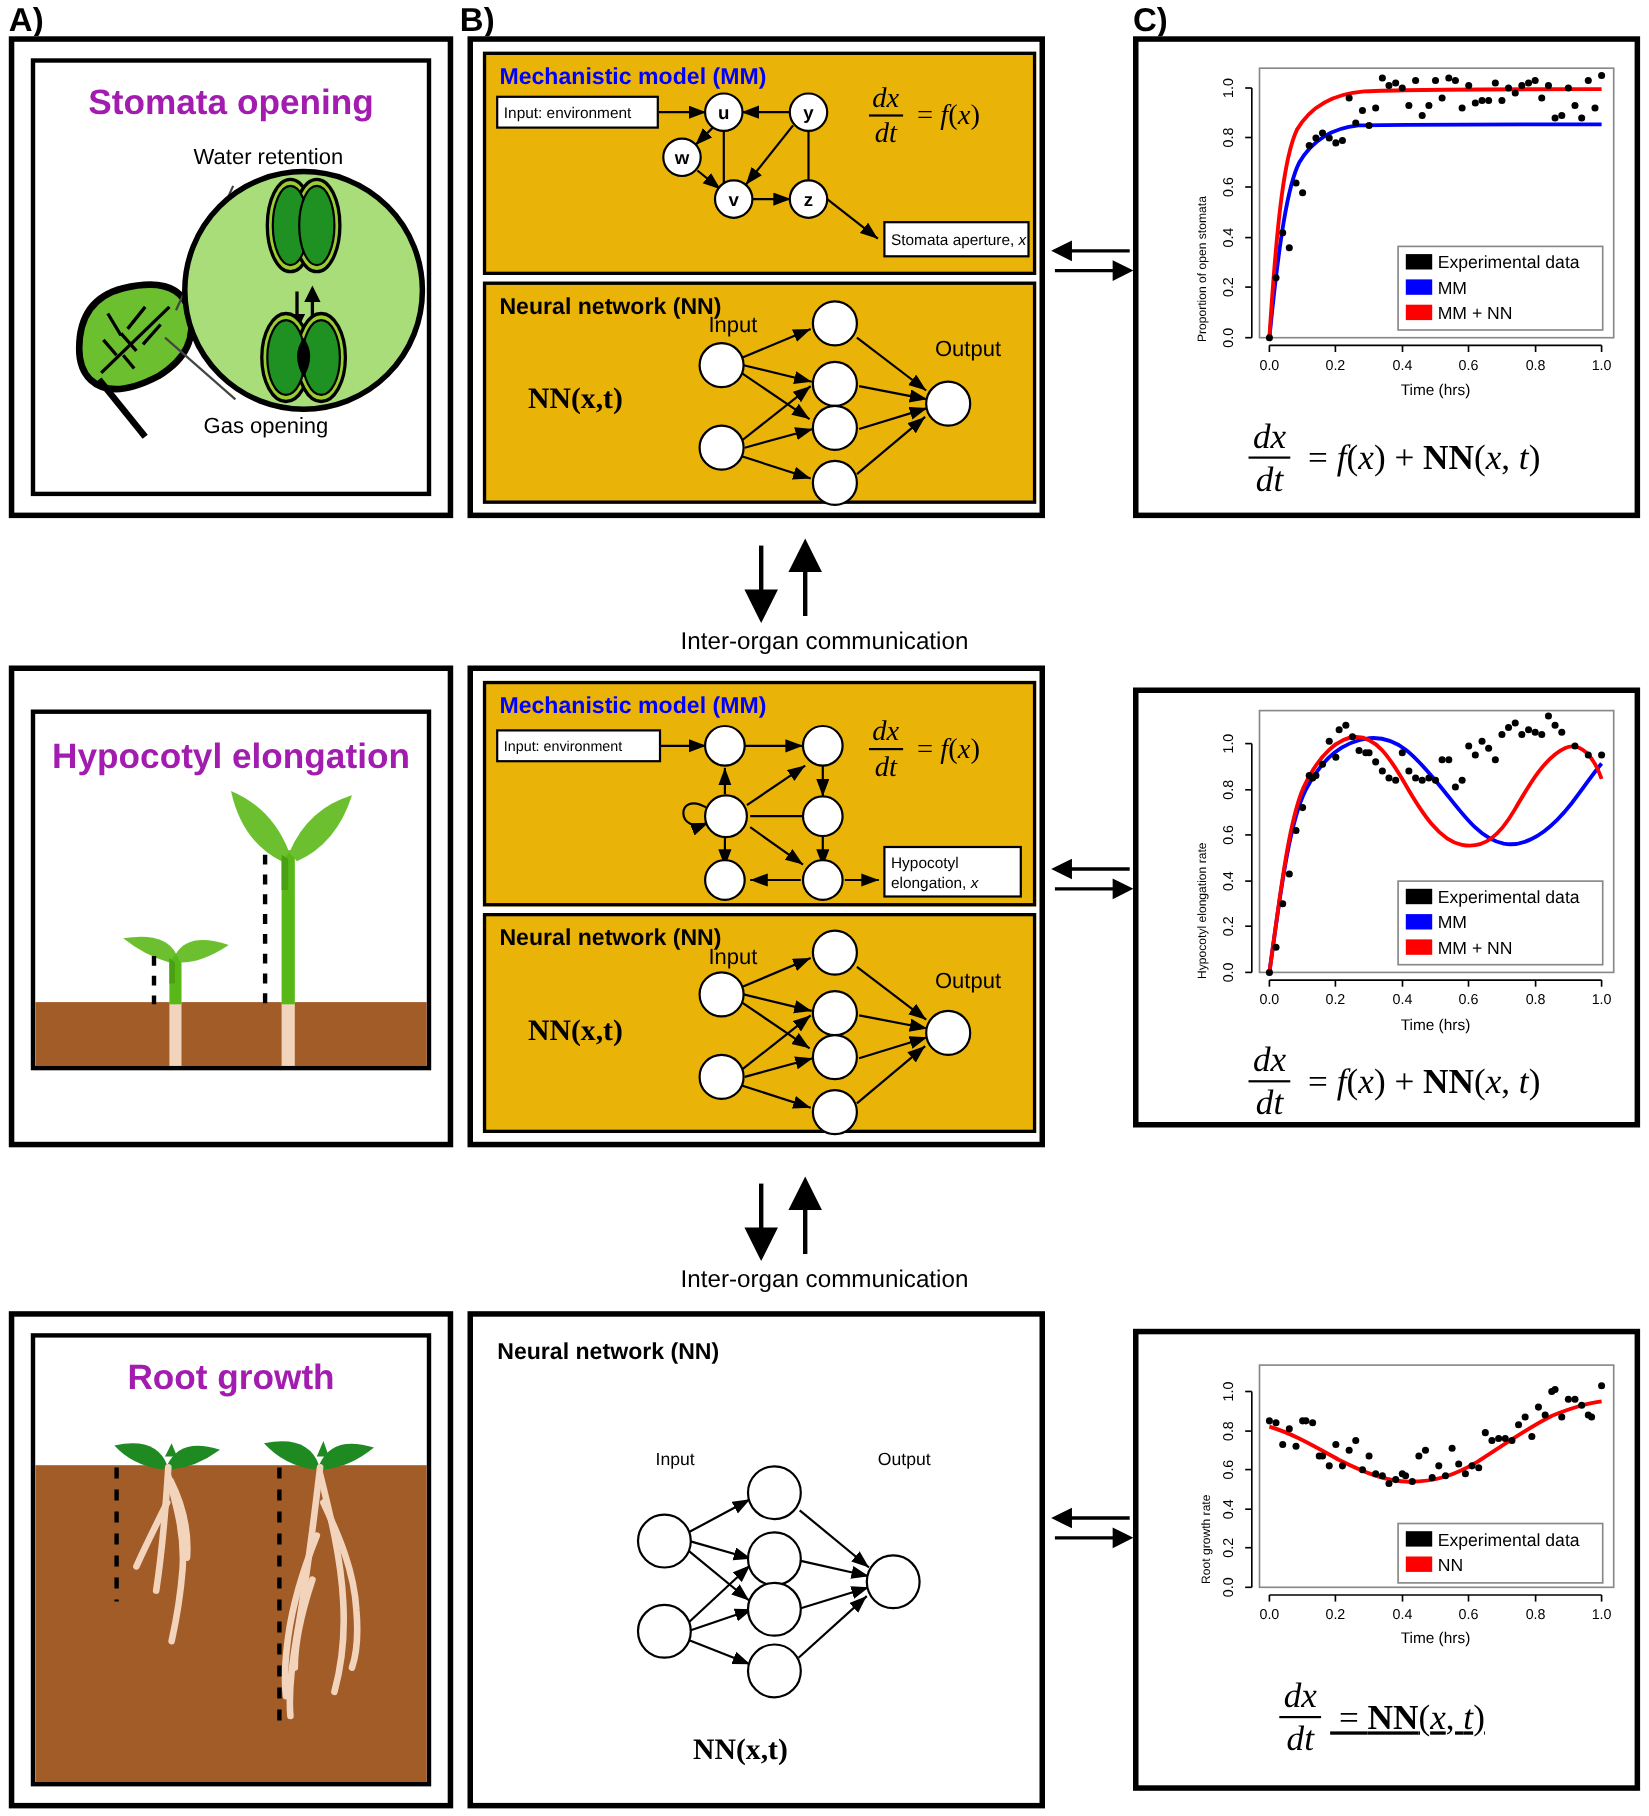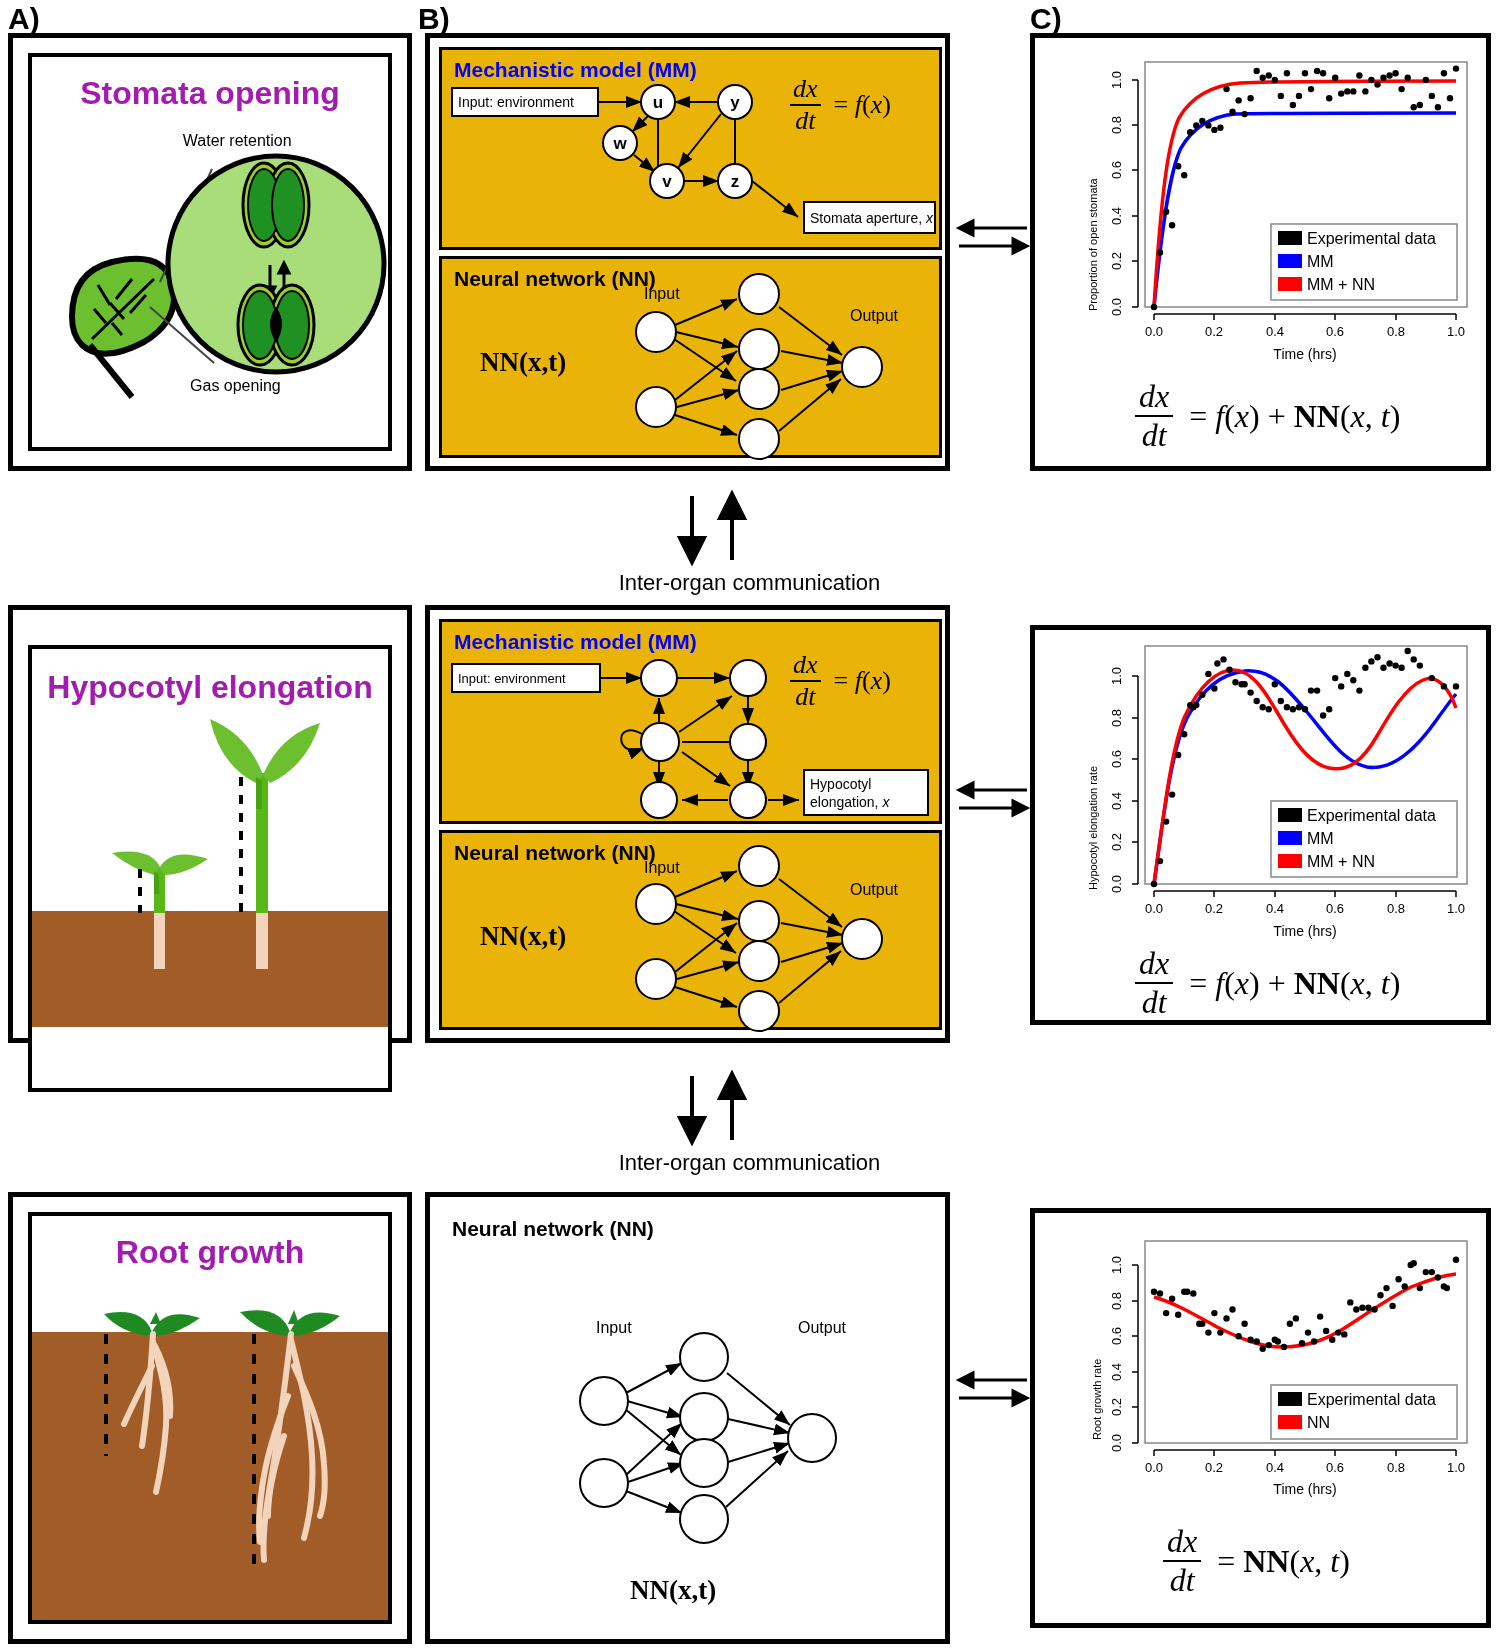--- a/index.html
+++ b/index.html
@@ -6,21 +6,21 @@
   body{width:1499px;height:1651px;font-family:"Liberation Sans",sans-serif;position:relative;overflow:hidden;}
   .abs{position:absolute;}
   .panel-letter{font-weight:bold;font-size:30px;font-family:"Liberation Sans",sans-serif;color:#000;}
   .outer-box{position:absolute;border:5px solid #000;background:#fff;box-sizing:border-box;}
   .inner-box{position:absolute;border:4px solid #000;background:#fff;box-sizing:border-box;}
   .sub-box{position:absolute;border:3px solid #000;background:#eab308;box-sizing:border-box;}
   .title-center{position:absolute;width:100%;text-align:center;font-weight:bold;font-size:32px;color:#a21caf;}
   .mm-title{position:absolute;font-weight:bold;font-size:21px;color:#0000ff;}
   .nn-title{position:absolute;font-weight:bold;font-size:21px;color:#000;}
   .nn-label{position:absolute;font-family:"Liberation Serif",serif;font-size:27px;color:#000;}
-  .small-lbl{position:absolute;font-size:16px;color:#000;}
+  .small-lbl{position:absolute;font-size:20px;color:#000;}
   .io-comm{position:absolute;width:100%;text-align:center;font-size:22px;color:#000;}
   .eqn{position:absolute;font-family:"Liberation Serif",serif;color:#000;}
   .axis-ylabel{position:absolute;font-size:11px;color:#000;transform:rotate(-90deg);transform-origin:left top;white-space:nowrap;}
   .axis-xlabel{position:absolute;font-size:14px;color:#000;text-align:center;}
   svg{display:block;overflow:visible;}
 </style>
 </head>
 <body>
 
 <div class="panel-letter abs" style="left:8px;top:2px;">A)</div>
@@ -299,21 +299,21 @@
   <g stroke="#000" stroke-width="4" fill="#000">
     <line x1="22" y1="8" x2="22" y2="58"></line>
       <polygon points="22,74 10,50 34,50"></polygon>
     <line x1="62" y1="72" x2="62" y2="22"></line>
       <polygon points="62,6 50,30 74,30"></polygon>
   </g>
 </svg>
 <div class="io-comm" style="left:0;top:570px;">Inter-organ communication</div>
 
 <div class="outer-box" style="left:8px;top:605px;width:404px;height:438px;"></div>
-<div class="inner-box" style="left:28px;top:645px;width:364px;height:447px;overflow:hidden;">
+<div class="inner-box" style="left:28px;top:645px;width:364px;height:328px;overflow:hidden;">
   <div class="title-center" style="top:20px;left:0;">Hypocotyl elongation</div>
   <svg width="364" height="378" style="position:absolute;left:0;top:0;">
     <rect x="0" y="262" width="364" height="116" fill="#a15c28"></rect>
 
     <g>
       <rect x="122" y="262" width="11" height="58" fill="#f2d3bb"></rect>
       <rect x="122" y="218" width="11" height="46" fill="#58b818"></rect>
       <path d="M128 218 Q118 198 80 204 Q100 220 122 226 Z" fill="#6cc030"></path>
       <path d="M128 218 Q140 198 176 210 Q152 226 132 226 Z" fill="#6cc030"></path>
       <path d="M127 226 L127 245 L122 245 L122 222 Z" fill="#49a012"></path>
@@ -720,15 +720,15 @@
         <text x="232" y="203" font-family="Liberation Sans, sans-serif" font-size="16" fill="#000">NN</text>
       </g>
     </svg>
     <div class="axis-xlabel" style="left:79px;top:256px;width:302px;">Time (hrs)</div>
   </div>
   <div class="eqn" style="left:128px;top:310px;font-size:32px;">
     <span style="display:inline-block;text-align:center;vertical-align:middle;">
       <span style="display:block;border-bottom:2px solid #000;padding:0 4px;font-style:italic;">dx</span>
       <span style="display:block;padding:0 4px;font-style:italic;">dt</span>
     </span>
-    <span style="vertical-align:middle;">&nbsp;=&nbsp;<b style="font-family:'Liberation Serif',serif;">NN</b>(<i>x</i>,&nbsp;<i>t</i>)</span>
+    <span style="vertical-align:middle;text-decoration:underline;">&nbsp;=&nbsp;<b style="font-family:'Liberation Serif',serif;">NN</b>(<i>x</i>,&nbsp;<i>t</i>)</span>
   </div>
 </div>
 
 </body></html>

